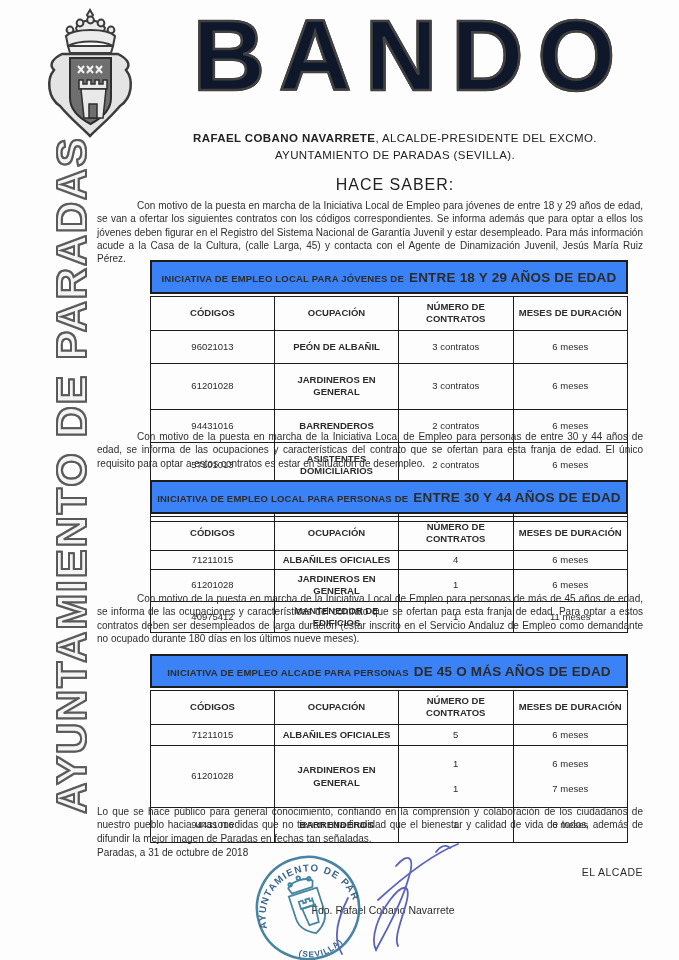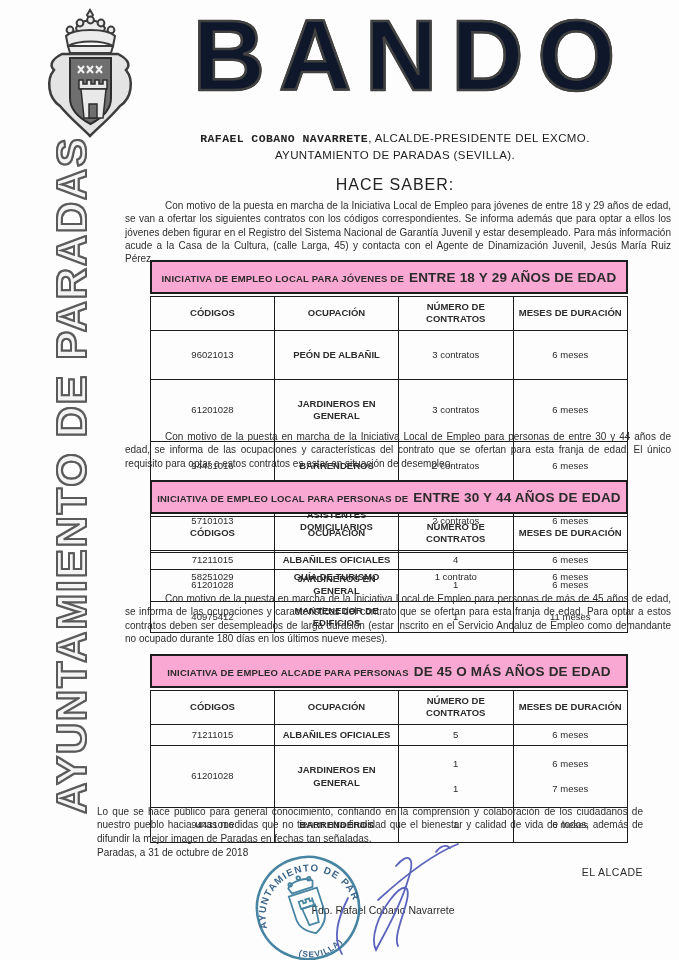--- a/index.html
+++ b/index.html
@@ -16,42 +16,42 @@
 
   
   .bando{position:absolute;left:168px;top:4px;width:486px;text-align:center;
         font-size:100px;font-weight:bold;letter-spacing:14px;line-height:1.02;
         color:#0f172a;-webkit-text-stroke:2.5px #414141;
         text-shadow:1px 1px 0 #4a4a4a,-1px -1px 0 #4a4a4a,1px -1px 0 #4a4a4a,-1px 1px 0 #4a4a4a;}
 
   
   .issuer{position:absolute;left:150px;top:130px;width:490px;text-align:center;
         font-size:11.5px;line-height:1.5;letter-spacing:.4px;color:#222;}
-  .issuer .bold{font-weight:bold;font-family:Liberation Mono, monospace;}
+  .issuer .bold{font-weight:bold;}
   .hace-saber{position:absolute;left:150px;top:176px;width:490px;text-align:center;
         font-size:16px;letter-spacing:1px;color:#222;}
 
   
   .para{position:absolute;left:97px;width:546px;font-size:10px;line-height:1.33;
         text-align:justify;color:#2e2e2e;}
-  .para.indent{text-indent:40px;margin-left:28px;}
+  .para.indent{text-indent:40px;}
   .p1{top:199px;} .p2{top:430px;} .p3{top:592px;} .closing{top:805px;}
 
   
   .tbl{position:absolute;left:150px;width:478px;}
   .tbl1{top:260px;} .tbl2{top:480px;} .tbl3{top:654px;}
-  .tbl-title{border:2px solid #1c1c1c;text-align:center;padding:6px 4px;margin-bottom:2px;background:#f9a8d4;}
+  .tbl-title{border:2px solid #1c1c1c;text-align:center;padding:6px 4px;margin-bottom:2px;background:#3b82f6;}
   .tbl-title .small{font-size:9.5px;font-weight:bold;letter-spacing:.2px;}
   .tbl-title .large{font-size:13.5px;font-weight:bold;margin-left:5px;letter-spacing:.2px;}
   table{width:100%;border-collapse:collapse;table-layout:fixed;}
   th,td{border:1.8px solid #1c1c1c;text-align:center;vertical-align:middle;
         font-size:9.5px;line-height:1.3;padding:4px 3px;white-space:pre-line;}
   th{font-weight:bold;}
   td.occ{font-weight:bold;}
-  .tbl1 td{padding:18px 3px;}
+  .tbl1 td{padding:10px 3px;}
   .tbl2 td{padding:3px 3px;}
   .tbl3 td{padding:4px 3px;}
   .tbl3 tr.tall td{padding:12px 3px;}
   .tbl3 tr.last td{padding:11px 3px;}
 
   
   .date-line{position:absolute;left:97px;top:847px;width:546px;text-align:left;font-size:10px;}
   .signer-title{position:absolute;left:97px;top:866px;width:546px;text-align:right;
         font-size:10.5px;letter-spacing:.5px;}
   .signed-by{position:absolute;left:110px;top:904px;width:546px;text-align:center;font-size:10.5px;z-index:1;}

